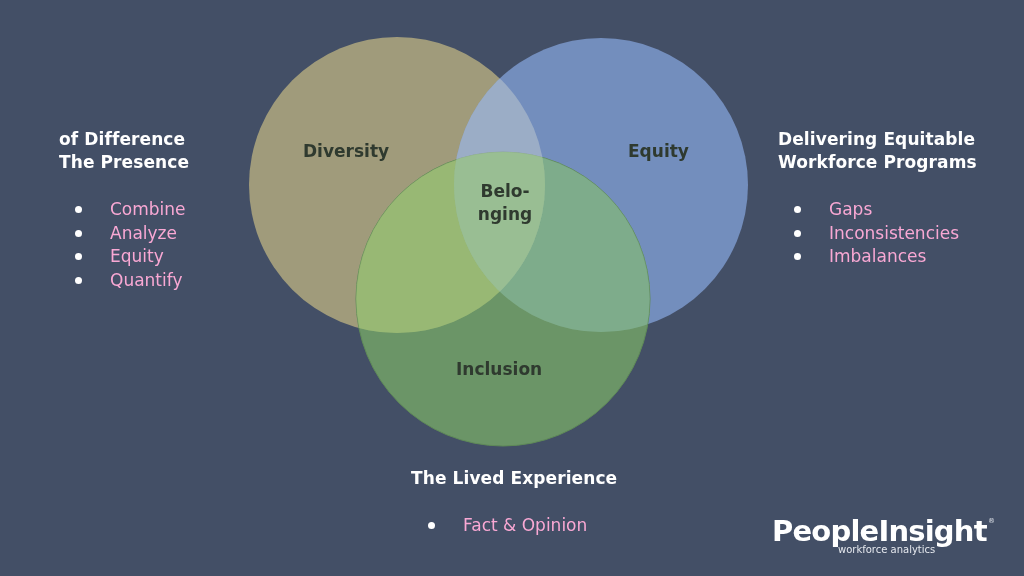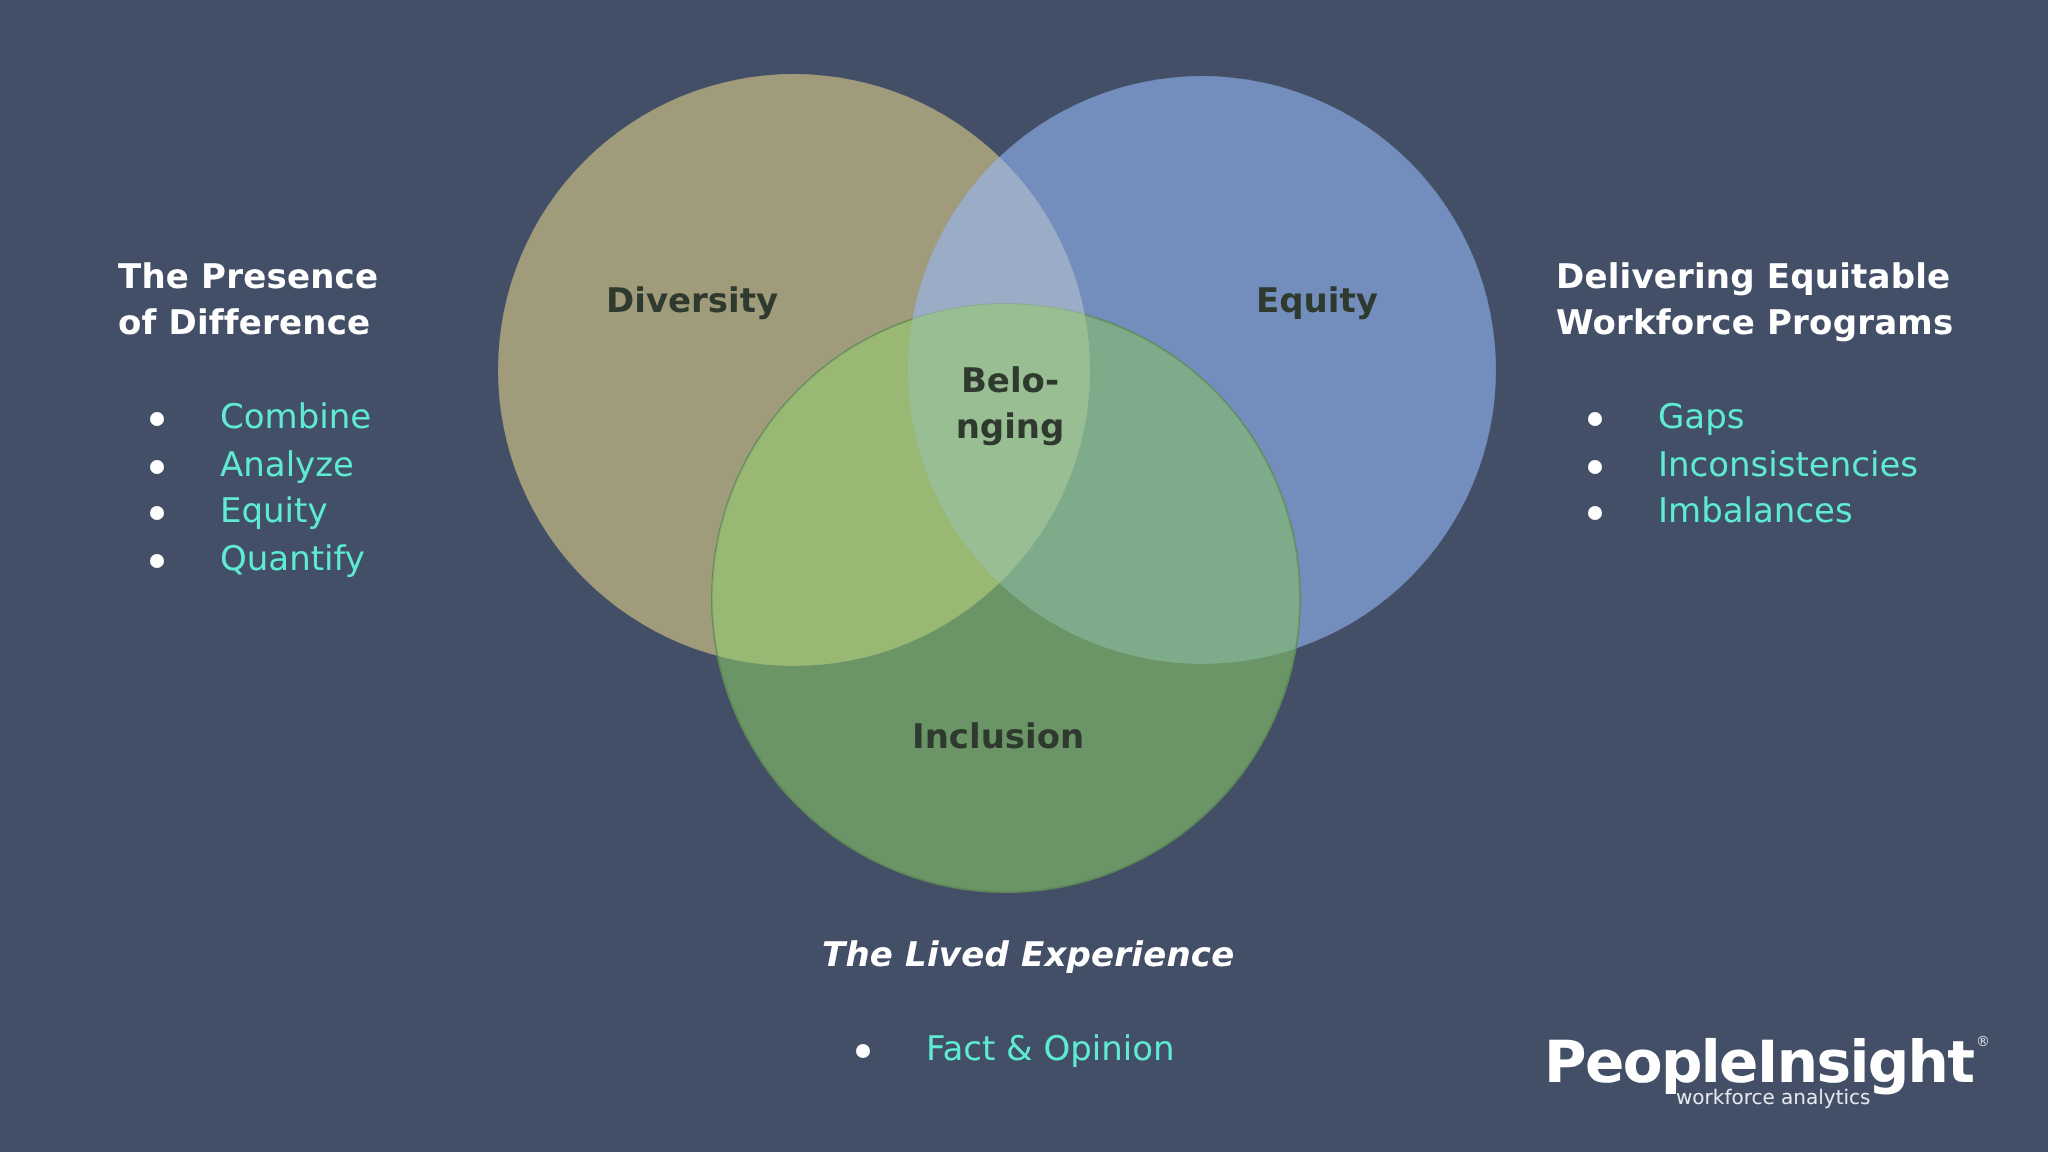--- a/index.html
+++ b/index.html
@@ -9,21 +9,21 @@
     font-family:"DejaVu Sans", sans-serif;
     position:relative;
   }
   .venn { position:absolute; left:0; top:0; width:1024px; height:576px; }
   .side-title {
     position:absolute; color:#ffffff; font-weight:bold;
     font-size:17px; line-height:23px; letter-spacing:0.1px;
   }
   .bullets {
     position:absolute; list-style:none; margin:0; padding:0;
-    color:#5eead4; font-size:17px; line-height:23.5px;
+    color:#f9a8d4; font-size:17px; line-height:23.5px;
   }
   .bullets li { position:relative; padding-left:37px; white-space:nowrap; }
   .bullets li .dot {
     position:absolute; left:2px; top:8px; width:7px; height:7px;
     border-radius:50%; background:#ffffff;
   }
   .circle-label {
     position:absolute; color:#2f3a2f; font-weight:bold; font-size:17px;
     text-align:center; line-height:23px; white-space:nowrap;
   }
@@ -68,41 +68,41 @@
 
 <div class="circle-label" style="left:303px; top:140px;">Diversity</div>
 <div class="circle-label" style="left:628px; top:140px;">Equity</div>
 <div class="circle-label" style="left:456px; top:358px;">Inclusion</div>
 <div class="circle-label" style="left:474px; top:180px; width:62px;">
   <div>Belo-</div>
   <div>nging</div>
 </div>
 
 <div class="side-title" style="left:59px; top:128px;">
+  <div>of Difference</div>
   <div>The Presence</div>
-  <div>of Difference</div>
 </div>
 <ul class="bullets" style="left:73px; top:198px;">
   <li><span class="dot"></span><span>Combine</span></li>
   <li><span class="dot"></span><span>Analyze</span></li>
   <li><span class="dot"></span><span>Equity</span></li>
   <li><span class="dot"></span><span>Quantify</span></li>
 </ul>
 
 <div class="side-title" style="left:778px; top:128px;">
   <div>Delivering Equitable</div>
   <div>Workforce Programs</div>
 </div>
 <ul class="bullets" style="left:792px; top:198px;">
   <li><span class="dot"></span><span>Gaps</span></li>
   <li><span class="dot"></span><span>Inconsistencies</span></li>
   <li><span class="dot"></span><span>Imbalances</span></li>
 </ul>
 
-<div class="side-title" style="left:411px; top:467px;font-style:italic;">The Lived Experience</div>
+<div class="side-title" style="left:411px; top:467px;">The Lived Experience</div>
 <ul class="bullets" style="left:426px; top:514px;">
   <li><span class="dot"></span><span>Fact &amp; Opinion</span></li>
 </ul>
 
 <div class="logo">
   <span class="logo-main">PeopleInsight</span>
   <span class="logo-reg">®</span>
   <span class="logo-sub">workforce analytics</span>
 </div>
 

